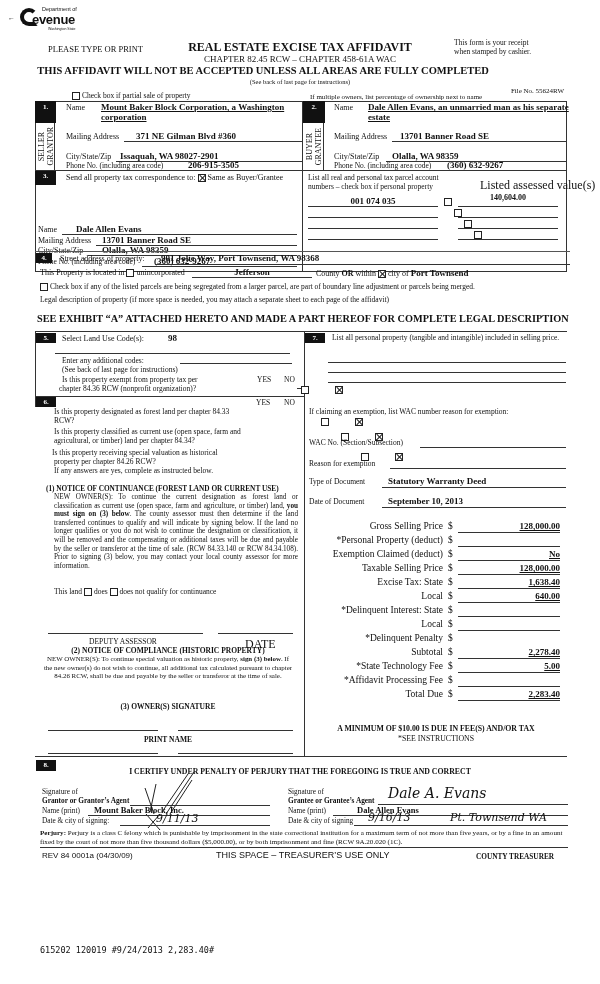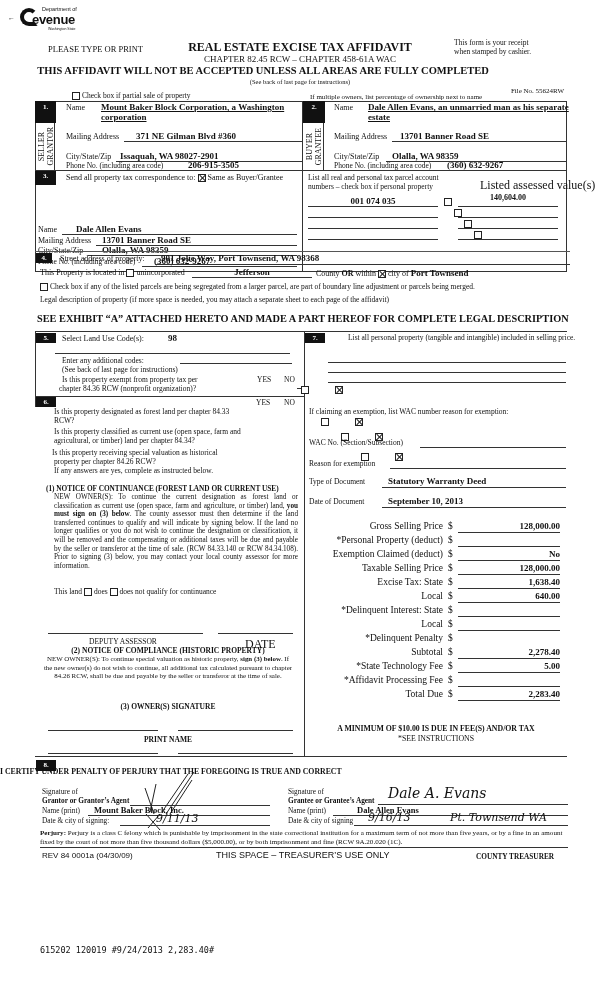--- a/index.html
+++ b/index.html
@@ -13,21 +13,21 @@
   .cb { display: inline-block; width: 8px; height: 8px; border: 1px solid #222; vertical-align: middle; position: relative; background: #fff; }
   .cb.x::before, .cb.x::after { content: ""; position: absolute; left: 3px; top: -1px; width: 1px; height: 8px; background: #222; }
   .cb.x::before { transform: rotate(45deg); }
   .cb.x::after { transform: rotate(-45deg); }
   .fill { font-weight: bold; font-size: 9px; }
   .ul { text-decoration: underline; }
   .vert { writing-mode: vertical-rl; transform: rotate(180deg); text-align: center; font-size: 8px; line-height: 9px; }
   .money-row { position: absolute; left: 300px; width: 268px; height: 14px; }
   .money-row .lbl { position: absolute; right: 125px; top: 0; font-size: 9.5px; white-space: nowrap; }
   .money-row .dol { position: absolute; left: 148px; top: 0; font-size: 9.5px; }
-  .money-row .val { position: absolute; left: 158px; width: 102px; top: 0; text-align: right; font-weight: bold; font-size: 9px; border-bottom: 1px solid #333; height: 12px; }
+  .money-row .val { position: absolute; left: 158px; width: 102px; top: 0; text-align: right; font-weight: bold; font-size: 9px; border-bottom: 1px solid #333; height: 12px; text-decoration: underline; }
   .sig-script { font-family: "DejaVu Serif", serif; font-style: italic; }
 </style>
 </head>
 <body>
 
 
 
 
 <div class="abs" style="left:8px;top:4px;width:80px;height:30px;">
   <span class="abs" style="left:0;top:10px;font-size:7px;">←</span>
@@ -220,21 +220,21 @@
 </div>
 <div class="abs b" style="left:38px;width:260px;top:702px;text-align:center;font-size:7.5px;">(3) OWNER(S) SIGNATURE</div>
 <div class="abs line" style="left:48px;top:730px;width:110px;height:1px;"></div>
 <div class="abs line" style="left:178px;top:730px;width:115px;height:1px;"></div>
 <div class="abs b" style="left:38px;width:260px;top:735px;text-align:center;font-size:7.5px;">PRINT NAME</div>
 <div class="abs line" style="left:48px;top:753px;width:110px;height:1px;"></div>
 <div class="abs line" style="left:178px;top:753px;width:115px;height:1px;"></div>
 
 
 <div class="abs num-box" style="left:305px;top:333px;width:20px;height:10px;line-height:10px;">7.</div>
-<div class="abs" style="left:332px;top:333px;width:232px;font-size:7.5px;line-height:9px;margin-left:16px;">List all personal property (tangible and intangible) included in selling price.</div>
+<div class="abs" style="left:332px;top:333px;width:232px;font-size:7.5px;line-height:9px;">List all personal property (tangible and intangible) included in selling price.</div>
 <div class="abs line" style="left:328px;top:362px;width:238px;height:1px;"></div>
 <div class="abs line" style="left:328px;top:372px;width:238px;height:1px;"></div>
 <div class="abs line" style="left:328px;top:382px;width:238px;height:1px;"></div>
 
 <div class="abs" style="left:309px;top:407px;font-size:7.5px;">If claiming an exemption, list WAC number reason for exemption:</div>
 <div class="abs" style="left:309px;top:438px;font-size:7.5px;">WAC No. (Section/Subsection)</div>
 <div class="abs line" style="left:420px;top:437px;width:146px;height:11px;"></div>
 <div class="abs" style="left:309px;top:459px;font-size:7.5px;">Reason for exemption</div>
 <div class="abs line" style="left:390px;top:458px;width:176px;height:11px;"></div>
 <div class="abs" style="left:309px;top:477px;font-size:7.5px;">Type of Document</div>
@@ -307,21 +307,21 @@
   <span class="lbl">Total Due</span>
   <span class="dol">$</span>
   <span class="val">2,283.40</span>
 </div>
 
 <div class="abs b" style="left:305px;width:262px;top:724px;text-align:center;font-size:7.8px;">A MINIMUM OF $10.00 IS DUE IN FEE(S) AND/OR TAX</div>
 <div class="abs" style="left:305px;width:262px;top:734px;text-align:center;font-size:7.8px;">*SEE INSTRUCTIONS</div>
 
 
 <div class="abs num-box" style="left:36px;top:760px;width:20px;height:11px;">8.</div>
-<div class="abs b" style="left:0;width:600px;top:767px;font-size:7.8px;">I CERTIFY UNDER PENALTY OF PERJURY THAT THE FOREGOING IS TRUE AND CORRECT</div>
+<div class="abs b" style="left:0;width:600px;top:767px;text-align:center;font-size:7.8px;">I CERTIFY UNDER PENALTY OF PERJURY THAT THE FOREGOING IS TRUE AND CORRECT</div>
 
 <div class="abs" style="left:42px;top:787px;font-size:7.3px;">Signature of</div>
 <div class="abs b" style="left:42px;top:796px;font-size:7.3px;">Grantor or Grantor’s Agent</div>
 <div class="abs line" style="left:130px;top:796px;width:140px;height:10px;"></div>
 <svg class="abs" style="left:140px;top:770px;" width="60" height="62" viewBox="0 0 60 62">
   <path d="M5 18 L14 44 M16 14 L10 42 M22 42 L48 4 M26 44 L54 2 M30 44 L52 10 M8 58 L20 44 M20 60 L6 44" stroke="#222" stroke-width="1" fill="none"></path>
 </svg>
 <div class="abs" style="left:42px;top:806px;font-size:7.3px;">Name (print)</div>
 <div class="abs fill line" style="left:88px;top:805px;width:182px;padding-left:6px;height:11px;font-size:8.5px;">Mount Baker Block, Inc.</div>
 <div class="abs" style="left:42px;top:816px;font-size:7.3px;">Date &amp; city of signing:</div>

